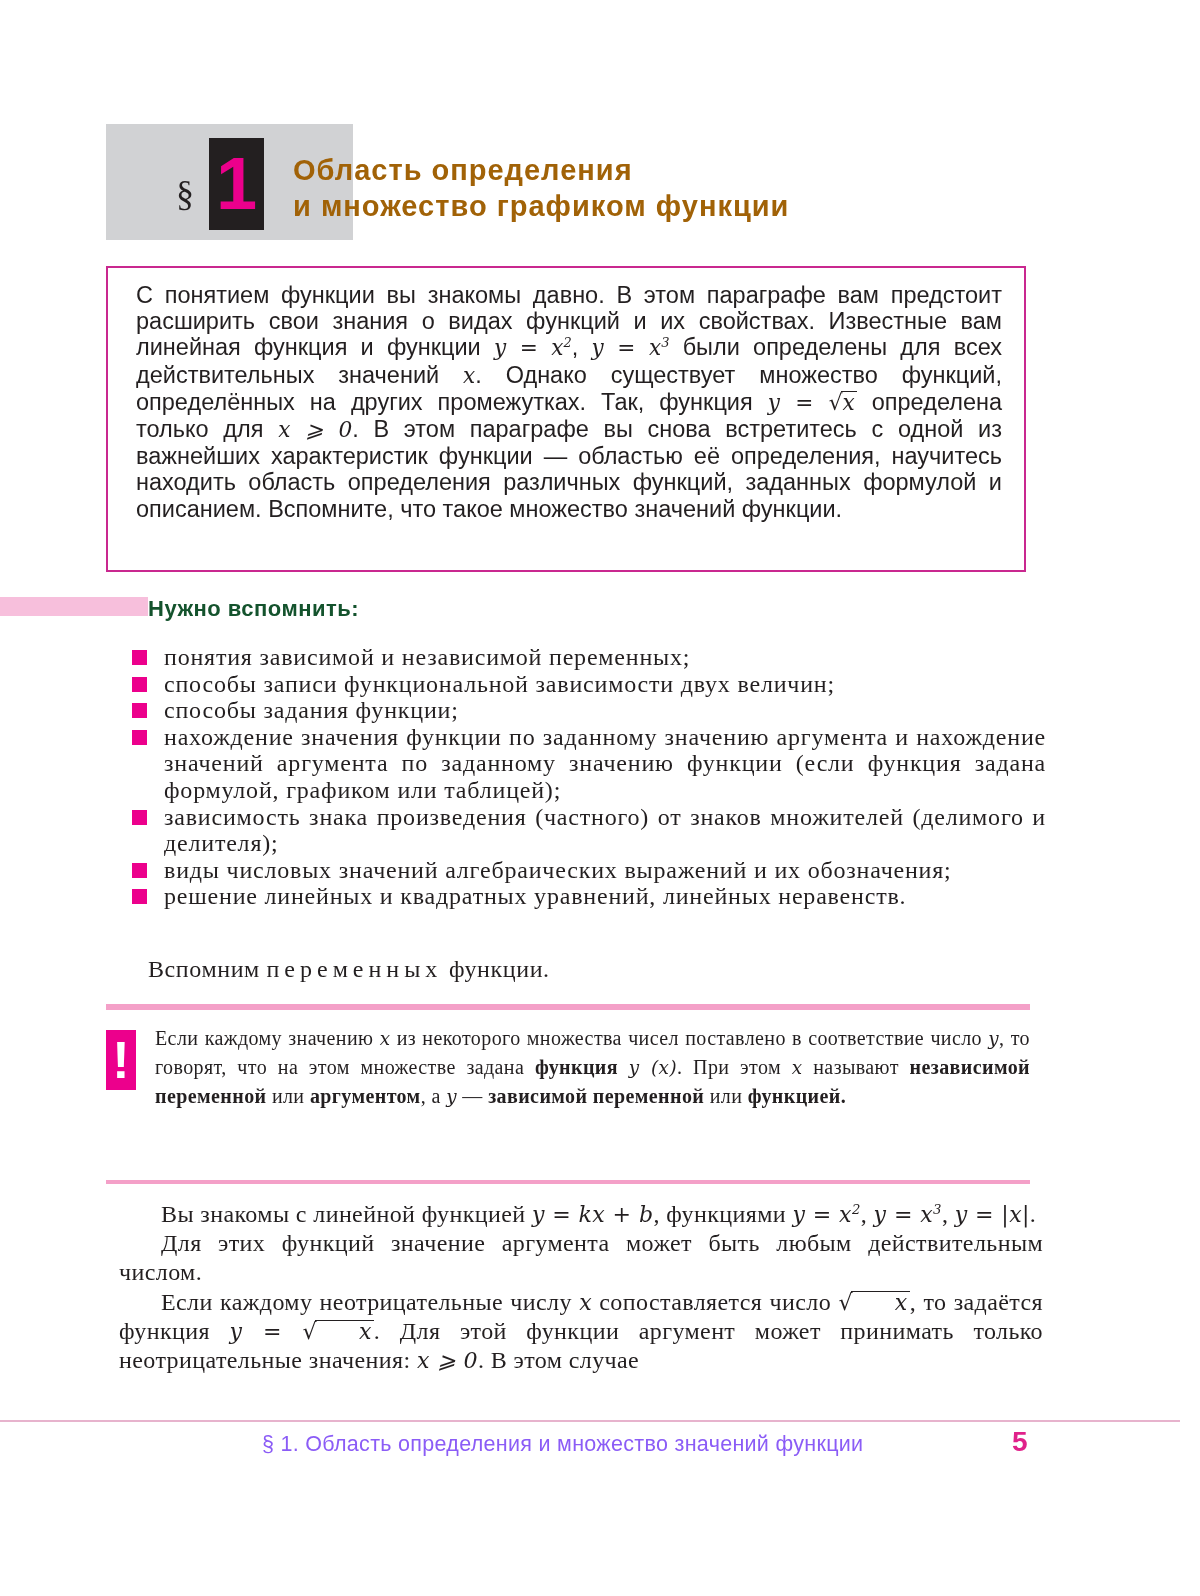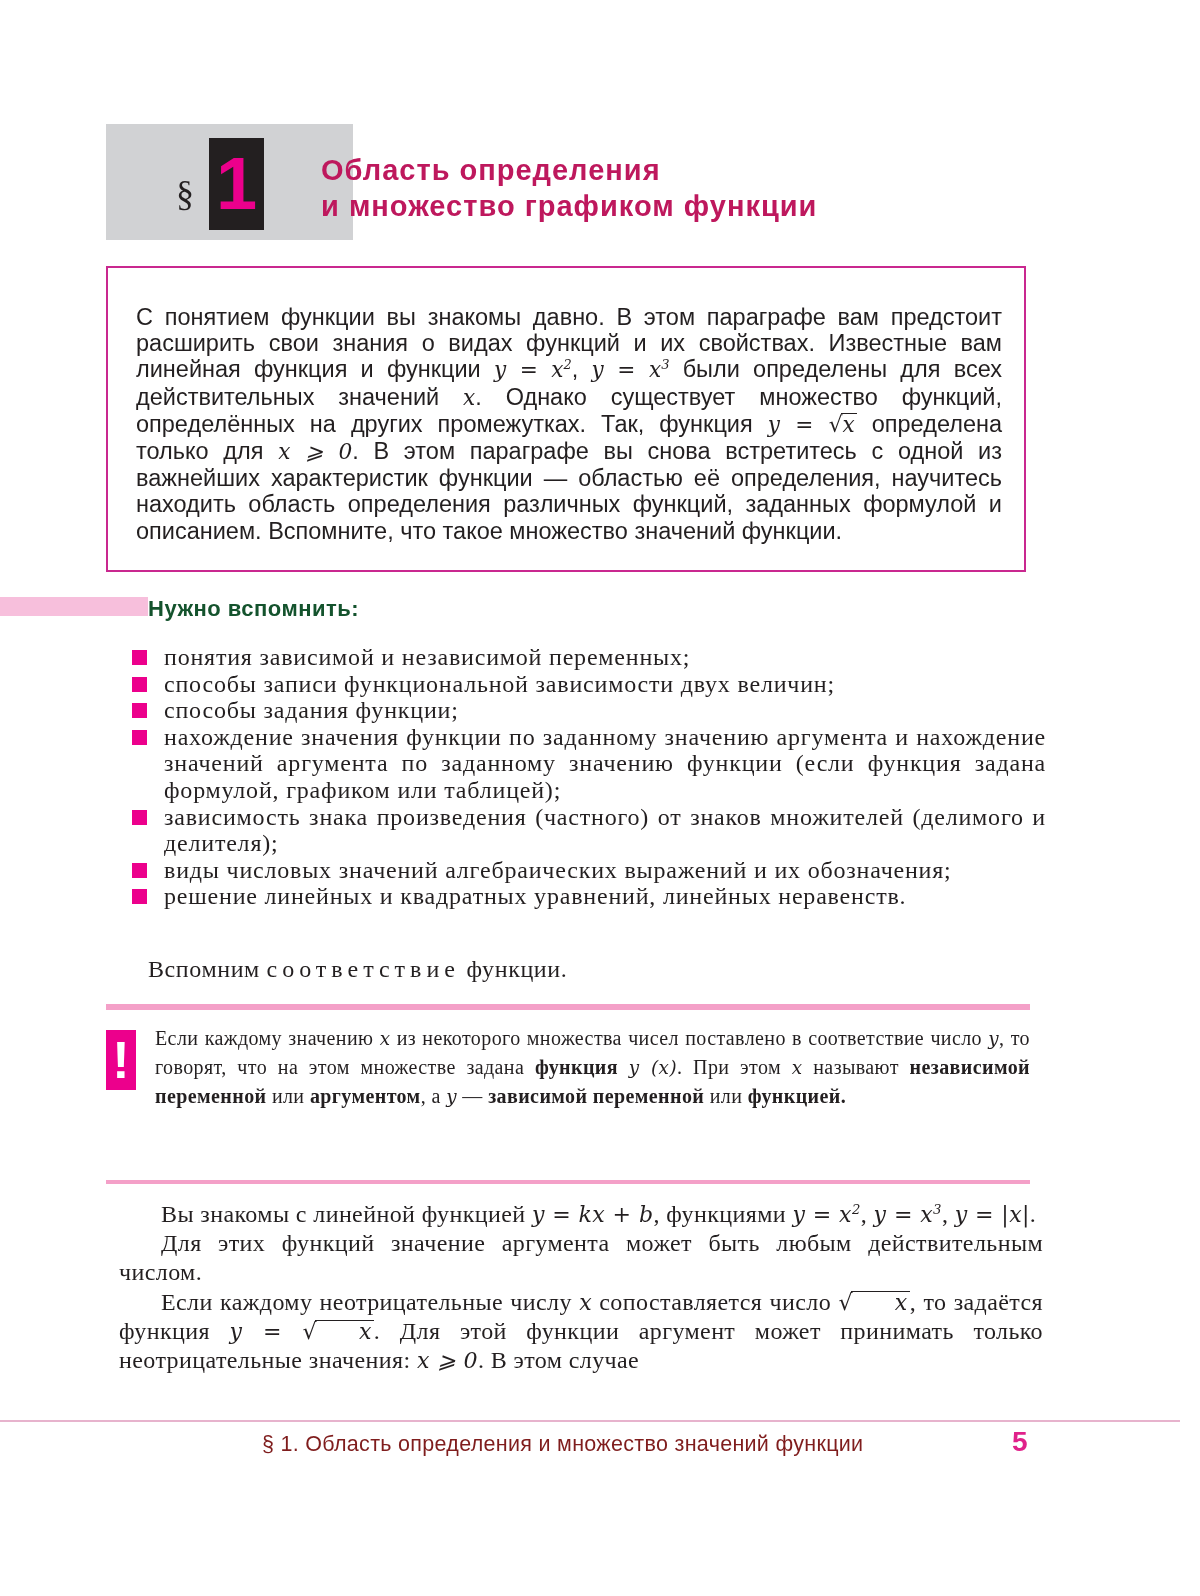--- a/index.html
+++ b/index.html
@@ -5,25 +5,25 @@
   html, body { margin:0; padding:0; background:#ffffff; }
   body { width:1200px; height:1596px; position:relative; overflow:hidden; color:#231f20; }
   i.m { font-family:"DejaVu Serif", serif; font-style:italic; font-size:0.92em; }
   sup { font-size:0.6em; line-height:0; }
 
   
   #hdr-gray { position:absolute; left:106px; top:124px; width:247px; height:116px; background:#d1d2d4; }
   #hdr-para { position:absolute; left:176px; top:172px; font-size:36px; font-family:"Liberation Serif", serif; color:#231f20; }
   #hdr-black { position:absolute; left:209px; top:138px; width:55px; height:92px; background:#231f20; }
   #hdr-num { position:absolute; left:209px; top:138px; width:55px; height:92px; text-align:center; font-family:"Liberation Sans", sans-serif; font-weight:bold; font-size:74px; line-height:92px; color:#ec008c; }
-  #hdr-title { position:absolute; left:293px; top:152px; font-family:"Liberation Sans", sans-serif; font-weight:bold; font-size:29px; line-height:36px; letter-spacing:1px; color:#be185d;margin-left:28px; }
+  #hdr-title { position:absolute; left:293px; top:152px; font-family:"Liberation Sans", sans-serif; font-weight:bold; font-size:29px; line-height:36px; letter-spacing:1px; color:#a16207; }
 
   
   #intro { position:absolute; left:106px; top:266px; width:920px; height:306px; border:2px solid #c9288f; box-sizing:border-box; }
-  #intro-text { position:absolute; left:28px; top:14px; width:866px; font-family:"Liberation Sans", sans-serif; font-size:23.5px; line-height:26.2px; text-align:justify; color:#231f20;margin-top:22px; }
+  #intro-text { position:absolute; left:28px; top:14px; width:866px; font-family:"Liberation Sans", sans-serif; font-size:23.5px; line-height:26.2px; text-align:justify; color:#231f20; }
 
   
   #rem-bar { position:absolute; left:0; top:597px; width:148px; height:19px; background:#f7bfdc; }
   #rem-title { position:absolute; left:148px; top:596px; font-family:"Liberation Sans", sans-serif; font-weight:bold; font-size:22px; color:#14532d; letter-spacing:0.5px; }
 
   #rem-list { position:absolute; left:114px; top:628px; width:916px; margin:16px; padding:0; list-style:none; }
   #rem-list li { position:relative; padding-left:34px; font-family:"Liberation Serif", serif; font-size:24px; line-height:26.6px; text-align:justify; letter-spacing:0.8px; }
   #rem-list .bullet { position:absolute; left:2px; top:6px; width:15px; height:15px; background:#ec008c; }
 
   #recall { position:absolute; left:148px; top:956px; font-family:"Liberation Serif", serif; font-size:24px; letter-spacing:0.6px; }
@@ -36,21 +36,21 @@
   #def-text { position:absolute; left:155px; top:1024px; width:875px; font-family:"Liberation Serif", serif; font-size:20px; line-height:29.2px; text-align:justify; letter-spacing:0.4px; }
 
   
   #body { position:absolute; left:119px; top:1200px; width:924px; font-family:"Liberation Serif", serif; font-size:24px; line-height:29.2px; text-align:justify; letter-spacing:0.4px; }
   #body p { margin:0; text-indent:42px; }
 
   .sqrt { display:inline-block; border-top:1.5px solid #231f20; padding:0 2px; line-height:1; margin-left:-2px; }
 
   
   #foot-line { position:absolute; left:0; top:1420px; width:1180px; height:2px; background:#e7b3cd; }
-  #foot-text { position:absolute; left:262px; top:1432px; font-family:"Liberation Sans", sans-serif; font-size:21.5px; color:#7f1d1d; letter-spacing:0.3px; }
+  #foot-text { position:absolute; left:262px; top:1432px; font-family:"Liberation Sans", sans-serif; font-size:21.5px; color:#8b5cf6; letter-spacing:0.3px; }
   #foot-num { position:absolute; left:1012px; top:1426px; font-family:"Liberation Sans", sans-serif; font-weight:bold; font-size:28px; color:#e0218a; }
 </style>
 </head>
 <body>
 
 <div id="hdr-gray"></div>
 <div id="hdr-para">§</div>
 <div id="hdr-black"></div>
 <div id="hdr-num">1</div>
 <div id="hdr-title">
@@ -66,21 +66,21 @@
 <div id="rem-title">Нужно вспомнить:</div>
 <ul id="rem-list">
   <li><span class="bullet"></span><span>понятия зависимой и независимой переменных;</span></li>
   <li><span class="bullet"></span><span>способы записи функциональной зависимости двух величин;</span></li>
   <li><span class="bullet"></span><span>способы задания функции;</span></li>
   <li><span class="bullet"></span><span>нахождение значения функции по заданному значению аргумента и нахождение значений аргумента по заданному значению функции (если функция задана формулой, графиком или таблицей);</span></li>
   <li><span class="bullet"></span><span>зависимость знака произведения (частного) от знаков множителей (делимого и делителя);</span></li>
   <li><span class="bullet"></span><span>виды числовых значений алгебраических выражений и их обозначения;</span></li>
   <li><span class="bullet"></span><span>решение линейных и квадратных уравнений, линейных неравенств.</span></li>
 </ul>
-<div id="recall"><span>Вспомним </span><span class="spaced">соответствие</span><span> функции.</span></div>
+<div id="recall"><span>Вспомним </span><span class="spaced">переменных</span><span> функции.</span></div>
 
 <div id="def-top"></div>
 <div id="excl">!</div>
 <div id="def-text"><span>Если каждому значению </span><i class="m">x</i><span> из некоторого множества чисел поставлено в соответствие число </span><i class="m">y</i><span>, то говорят, что на этом множестве задана </span><b>функция</b> <i class="m">y (x)</i><span>. При этом </span><i class="m">x</i><span> называют </span><b>независимой переменной</b><span> или </span><b>аргументом</b><span>, а </span><i class="m">y</i><span> — </span><b>зависимой переменной</b><span> или </span><b>функцией.</b></div>
 <div id="def-bottom"></div>
 
 <div id="body">
   <p><span>Вы знакомы с линейной функцией </span><i class="m">y = kx + b</i><span>, функциями </span><i class="m"><span>y = x</span><sup>2</sup></i><span>,</span> <i class="m"><span>y = x</span><sup>3</sup></i><span>,  </span><i class="m">y = |x|</i><span>.</span></p>
   <p>Для этих функций значение аргумента может быть любым действительным числом.</p>
   <p><span>Если каждому неотрицательные числу </span><i class="m">x</i><span> сопоставляется число </span><i class="m">√<span class="sqrt">x</span></i><span>, то задаётся функция </span><i class="m"><span>y = </span>√<span class="sqrt">x</span></i><span>. Для этой функции аргумент может принимать только неотрицательные значения: </span><i class="m">x ⩾ 0</i><span>. В этом случае</span></p>

